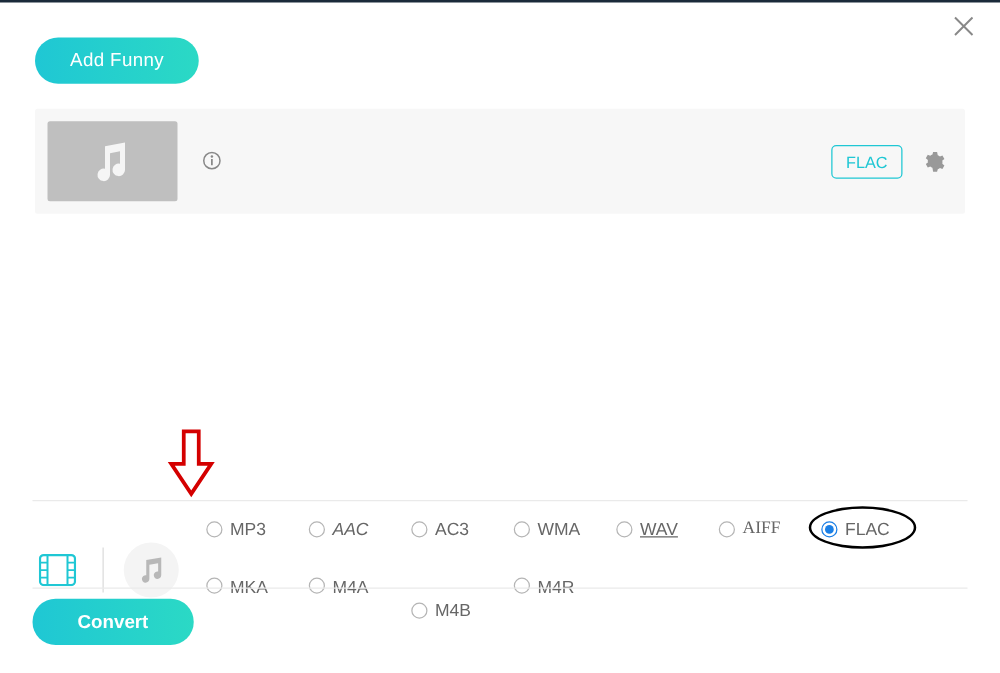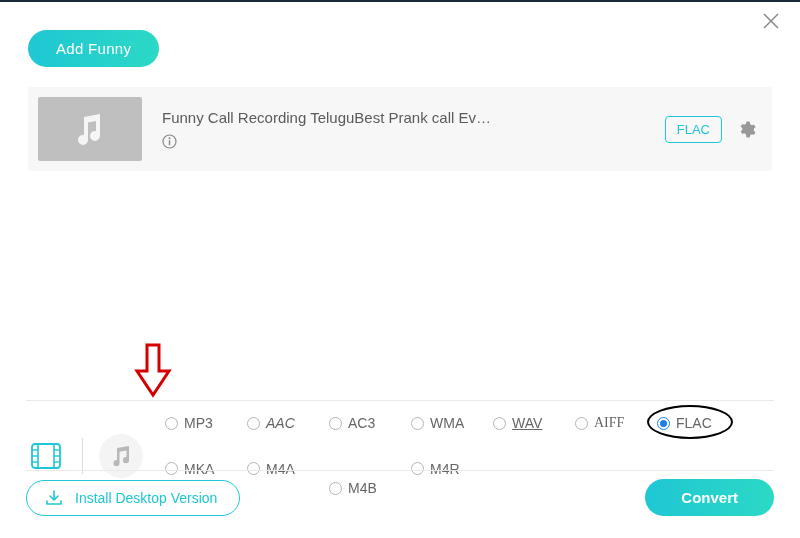--- a/index.html
+++ b/index.html
@@ -256,21 +256,20 @@
 
 <button class="add-file-btn">Add Funny</button>
 
 <div class="file-card">
   <div class="file-thumb">
     <svg width="40" height="40" viewBox="0 0 40 40">
         <path d="M14 8 L30 5 L30 27 A5 5 0 1 1 26 22 L26 12 L18 13.5 L18 31 A5 5 0 1 1 14 26 Z"></path>
       </svg>
   </div>
   <div class="file-meta">
-    <div class="file-title">Funny Call Recording TeluguBest Prank call Ev…</div>
     <div class="info-icon">
       <svg width="15" height="15" viewBox="0 0 15 15">
           <circle cx="7.5" cy="7.5" r="6.5" fill="none" stroke="#888" stroke-width="1.2"></circle>
           <circle cx="7.5" cy="4.2" r="1" fill="#888"></circle>
           <rect x="6.8" y="6.2" width="1.4" height="5" fill="#888"></rect>
         </svg>
     </div>
   </div>
   <div class="file-right">
     <button class="format-badge">FLAC</button>
@@ -357,23 +356,17 @@
           <span class="circ"></span>
           <span>M4R</span>
         </label>
       </div>
   </div>
 </div>
 
 <hr class="divider2">
 
 <div class="bottom-bar">
-  <button class="install-btn">
-    <svg width="18" height="16" viewBox="0 0 18 16">
-        <path d="M9 1 L9 9 M5 6 L9 10 L13 6 M2 11 L2 14 L16 14 L16 11" fill="none" stroke="#1fc7d4" stroke-width="1.6" stroke-linecap="round" stroke-linejoin="round"></path>
-      </svg>
-    <span>Install Desktop Version</span>
-  </button>
   <button class="convert-btn">Convert</button>
 </div>
 
 
 
 
 </body></html>

